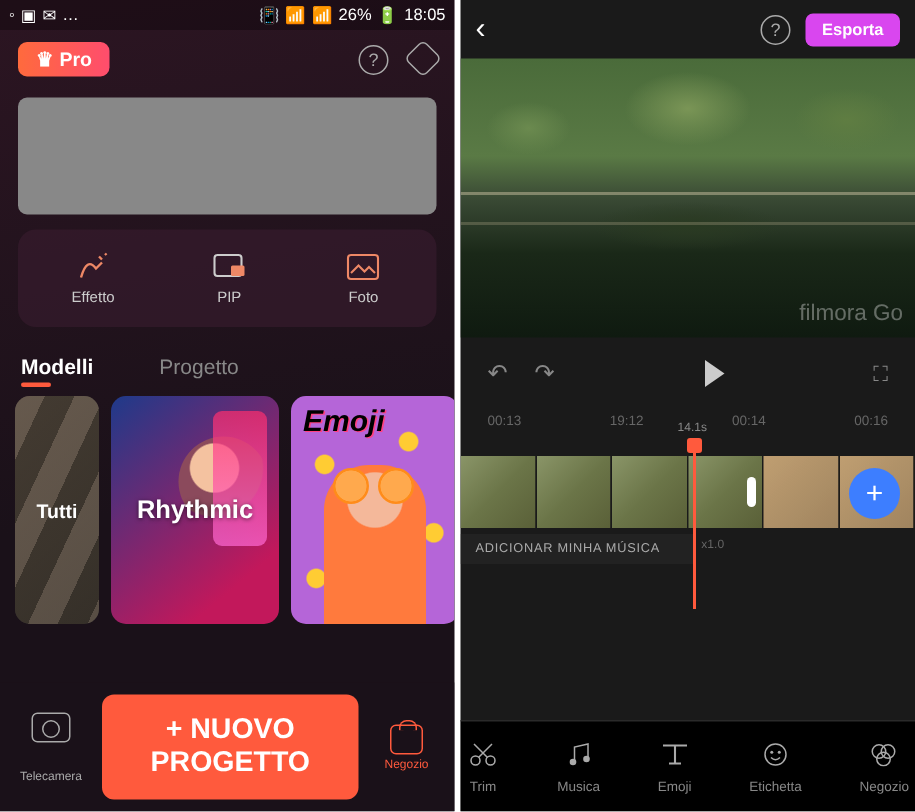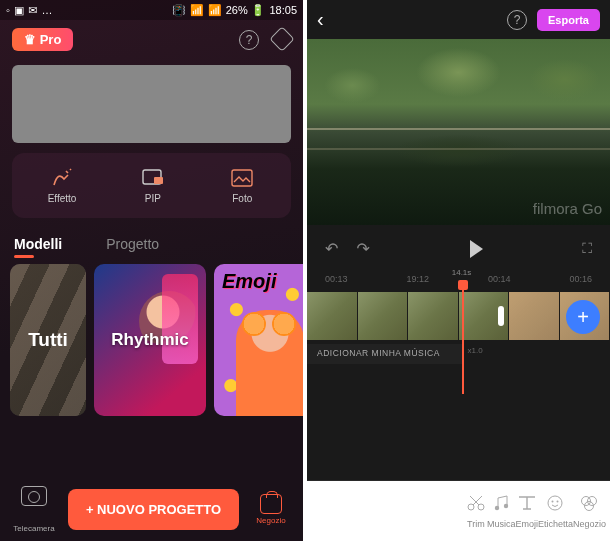--- a/index.html
+++ b/index.html
@@ -19,67 +19,67 @@
 .hdr-icon.hex{border-radius:4px;transform:rotate(45deg);width:18px;height:18px}
 .ad-box{margin:6px 12px;height:78px;background:#888;border-radius:6px}
 .tool-row{margin:10px 12px;background:rgba(60,30,50,.55);border-radius:12px;display:flex;justify-content:space-around;padding:14px 4px}
 .tool{display:flex;flex-direction:column;align-items:center;gap:4px;color:#ccc;font-size:10px}
 .tool-ico{width:26px;height:22px;display:flex;align-items:center;justify-content:center}
 .tabs-l{display:flex;gap:44px;padding:8px 14px;color:#888;font-size:14px}
 .tab-l.active{color:#fff;font-weight:600;position:relative}
 .tab-l.active::after{content:"";position:absolute;left:0;bottom:-6px;width:20px;height:3px;background:#ff5a3d;border-radius:2px}
 .templates{display:flex;gap:8px;padding:4px 0 4px 10px;height:160px;overflow:hidden}
 .tmpl{position:relative;border-radius:10px;overflow:hidden;flex-shrink:0;display:flex;align-items:center;justify-content:center;font-weight:700}
-.tmpl1{width:76px;background:linear-gradient(135deg,#5a5048 0%,#2a2a2a 100%);color:#fff;font-size:19px}
+.tmpl1{width:56px;background:linear-gradient(135deg,#5a5048 0%,#2a2a2a 100%);color:#fff;font-size:13px}
 .tmpl1::before{content:"";position:absolute;inset:0;background:repeating-linear-gradient(115deg,#6b5d4f 0 18px,#3a3228 18px 36px);opacity:.7}
 .tmpl1 span{position:relative;z-index:1}
 .tmpl2{width:112px;background:linear-gradient(140deg,#1e3a8a 0%,#c2185b 80%);color:#fff;font-size:17px}
 .tmpl2::before{content:"";position:absolute;left:40%;top:18%;width:60px;height:60px;background:radial-gradient(circle at 40% 35%,#f4c2a0 0 30%,#8b4a5c 32% 60%,transparent 62%);border-radius:50%}
 .tmpl2::after{content:"";position:absolute;right:8px;top:10px;width:36px;height:90px;background:linear-gradient(#ff2d6d,#ff6ad5);border-radius:6px;opacity:.7}
 .tmpl2 span{position:relative;z-index:2;text-shadow:0 1px 3px rgba(0,0,0,.6)}
 .tmpl3{width:112px;background:#b565d8}
 .tmpl3::before{content:"";position:absolute;inset:0;background:radial-gradient(circle at 20% 30%,#ffcc33 0 6px,transparent 7px),radial-gradient(circle at 70% 20%,#ffcc33 0 6px,transparent 7px),radial-gradient(circle at 40% 70%,#ffcc33 0 6px,transparent 7px),radial-gradient(circle at 85% 60%,#ffcc33 0 6px,transparent 7px),radial-gradient(circle at 15% 80%,#ffcc33 0 6px,transparent 7px);}
 .tmpl3 .emoji-title{position:absolute;top:6px;left:8px;right:4px;color:#000000;font-size:20px;font-weight:900;text-shadow:1px 1px 0 #ff4081;font-style:italic}
 .tmpl3 .person{position:absolute;bottom:0;left:20%;width:60%;height:70%;background:radial-gradient(circle at 50% 22%,#f4b89a 0 18px,transparent 19px),linear-gradient(#ff7a3d,#ff7a3d);border-radius:30px 30px 0 0}
 .tmpl3 .oranges{position:absolute;top:48px;left:28px;width:60px;height:26px}
 .tmpl3 .oranges::before,.tmpl3 .oranges::after{content:"";position:absolute;width:24px;height:24px;background:radial-gradient(circle,#ffa94d 0 60%,#ff8c1a 62%);border-radius:50%}
 .tmpl3 .oranges::after{left:30px}
 .bottom-bar-l{position:absolute;bottom:0;left:0;right:0;display:flex;align-items:center;gap:8px;padding:8px;background:#1a1119}
 .cam-btn{width:52px;display:flex;flex-direction:column;align-items:center;gap:18px;color:#aaa;font-size:8px}
 .cam-ico{width:26px;height:20px;border:1.5px solid #aaa;border-radius:4px;position:relative}
 .cam-ico::before{content:"";position:absolute;left:6px;top:4px;width:10px;height:10px;border:1.5px solid #aaa;border-radius:50%}
-.new-proj{flex:1;background:#ff5a3d;color:#fff;padding:13px;border-radius:8px;font-size:13px;font-weight:700;text-align:center}
+.new-proj{flex:1;background:#ff5a3d;color:#fff;padding:13px;border-radius:8px;font-size:19px;font-weight:700;text-align:center}
 .shop-btn{width:48px;display:flex;flex-direction:column;align-items:center;gap:2px;color:#ff5a3d;font-size:8px}
 .shop-ico{width:22px;height:20px;border:1.5px solid #ff5a3d;border-radius:4px;position:relative}
 .shop-ico::before{content:"";position:absolute;left:5px;top:-4px;width:10px;height:6px;border:1.5px solid #ff5a3d;border-bottom:none;border-radius:5px 5px 0 0}
 .header-r{display:flex;justify-content:space-between;align-items:center;padding:8px 10px}
 .back{color:#fff;font-size:20px}
 .hdr-r-right{display:flex;gap:10px;align-items:center}
 .export-btn{background:#d946ef;color:#fff;padding:5px 11px;border-radius:5px;font-size:11px;font-weight:600}
 .preview{height:186px;background:linear-gradient(180deg,#4a6b3a 0%,#5a7a45 35%,#3a4a35 50%,#1a2818 70%,#0f1a10 100%);position:relative;overflow:hidden}
 .preview::before{content:"";position:absolute;inset:0;background:radial-gradient(ellipse 40px 25px at 15% 25%,#6b8a4f 0%,transparent 70%),radial-gradient(ellipse 60px 35px at 50% 18%,#7a9556 0%,transparent 70%),radial-gradient(ellipse 50px 30px at 85% 22%,#5f7d42 0%,transparent 70%),radial-gradient(ellipse 80px 20px at 50% 60%,#2a3a22 0%,transparent 80%);}
 .preview::after{content:"";position:absolute;left:0;right:0;top:48%;height:2px;background:rgba(200,190,160,.5);box-shadow:0 20px 0 rgba(180,170,140,.3)}
 .wm{position:absolute;right:8px;bottom:8px;color:rgba(255,255,255,.35);font-size:15px;}
 .play-row{display:flex;align-items:center;justify-content:space-between;padding:14px 18px;color:#888}
 .undo-grp{display:flex;gap:18px;font-size:16px}
 .play-ico{width:0;height:0;border-left:13px solid #ccc;border-top:9px solid transparent;border-bottom:9px solid transparent}
 .expand{font-size:14px}
 .time-row{display:flex;justify-content:space-between;padding:2px 18px;color:#666;font-size:9px}
-.timeline{position:relative;height:84px;margin-top:6px}
+.timeline{position:relative;height:84px;margin-top:17px}
 .clips{display:flex;height:48px}
 .clip{flex:1;background:linear-gradient(135deg,#8a9568 0%,#6b7548 50%,#5a6038 100%);border-right:1px solid #1a1a1a;position:relative}
 .clip:nth-child(4)::after{content:"";position:absolute;right:4px;top:50%;transform:translateY(-50%);width:6px;height:20px;background:#fff;border-radius:3px}
 .clip.sep{background:linear-gradient(135deg,#b89060 0%,#9a7850 100%);filter:sepia(.4)}
 .playhead{position:absolute;left:51%;top:-12px;bottom:-18px;width:2px;background:#ff5a3d}
 .playhead::before{content:"";position:absolute;top:0;left:-4px;width:10px;height:10px;background:#ff5a3d;border-radius:2px}
 .ph-label{position:absolute;left:51%;top:-24px;transform:translateX(-50%);color:#888;font-size:8px}
 .add-clip{position:absolute;right:10px;top:8px;width:34px;height:34px;background:#3d7eff;border-radius:50%;color:#fff;display:flex;align-items:center;justify-content:center;font-size:20px;font-weight:300}
 .music-bar{position:absolute;left:0;top:52px;height:20px;padding:4px 10px;color:#aaa;font-size:8.5px;letter-spacing:.5px;background:rgba(40,40,40,.6);width:51%}
 .spd-lbl{position:absolute;left:53%;top:54px;color:#666;font-size:8px}
-.edit-tools{position:absolute;bottom:0;left:0;right:0;display:flex;justify-content:flex-end;padding:12px 4px;background:#ffffff;border-top:1px solid #2a2a2a}
+.edit-tools{position:absolute;bottom:0;left:0;right:0;display:flex;justify-content:space-between;padding:12px 4px;background:#000000;border-top:1px solid #2a2a2a}
 .etool{display:flex;flex-direction:column;align-items:center;gap:6px;color:#888;font-size:9px}
 .etool-ico{width:22px;height:20px;display:flex;align-items:center;justify-content:center;color:#aaa}
 svg{display:block}
 </style>
 </head>
 <body>
 
 <div class="container">
 
 <div class="pane pane-left">

